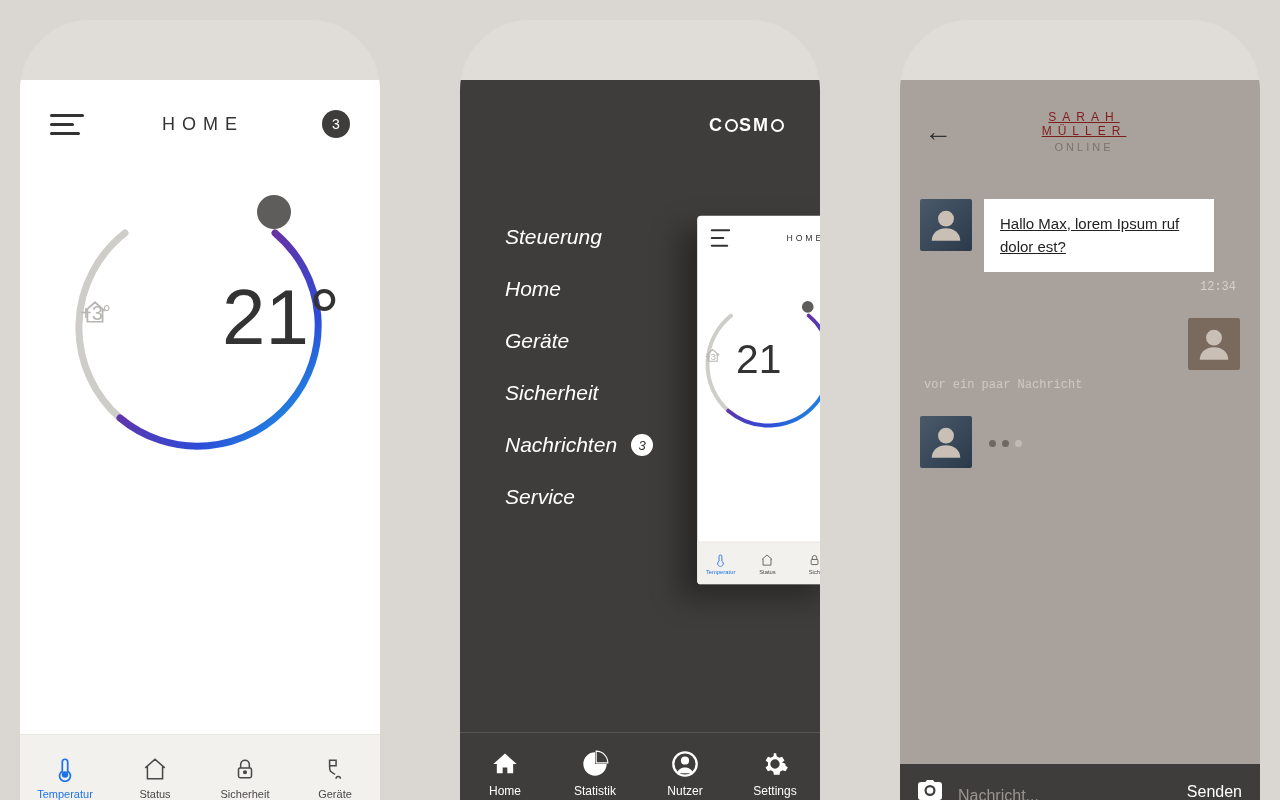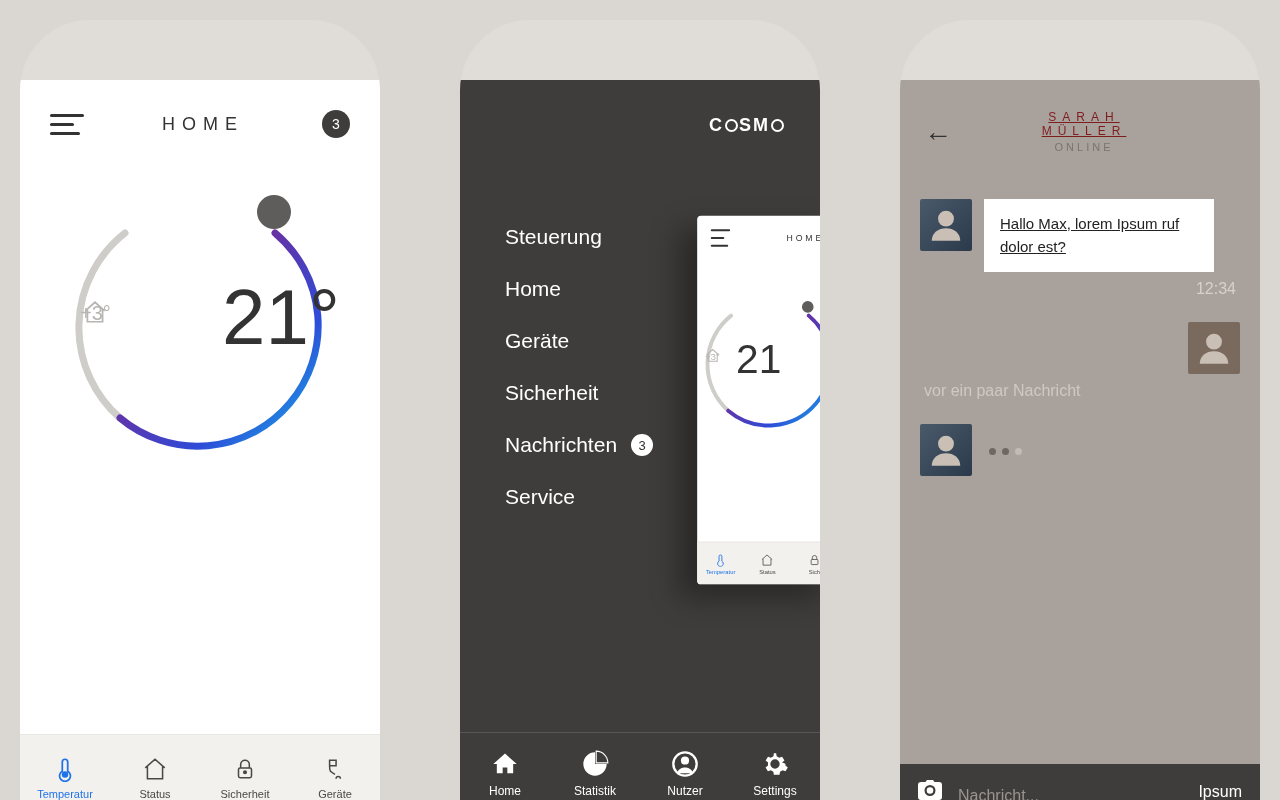--- a/index.html
+++ b/index.html
@@ -49,21 +49,21 @@
   .tab1.active{color:#1E73E8;}
   .tab1 svg{height:26px;}
 
   
   .s2 { background:#3F3D3B; color:#fff; }
   .brand{position:absolute;top:35px;right:35px;font-size:18px;
          letter-spacing:2px;font-weight:700;}
   .brand .o{display:inline-block;width:13px;height:13px;border:2.5px solid #fff;
             border-radius:50%;position:relative;top:1px;margin:0 1px;}
   .drawer{position:absolute;top:145px;left:45px;display:flex;flex-direction:column;gap:28px;}
-  .ditem{font-size:21px;font-weight:300;display:flex;align-items:center;gap:14px;cursor:pointer;}
+  .ditem{font-size:21px;font-weight:300;display:flex;align-items:center;gap:14px;cursor:pointer;font-style:italic;}
   .dbadge{width:22px;height:22px;border-radius:50%;background:#fff;color:#333;
           font-size:13px;display:flex;align-items:center;justify-content:center;}
   .mini{position:absolute;right:-20px;top:130px;width:145px;height:380px;background:#fff;
         border-radius:4px;box-shadow:-18px 14px 30px rgba(0,0,0,.35);
         overflow:hidden;transform:scale(.97);}
   .mini .top1{padding:14px 14px 6px;}
   .mini .hamb span:nth-child(1){width:20px;height:2px;}
   .mini .hamb span:nth-child(2){width:14px;height:2px;}
   .mini .hamb span:nth-child(3){width:18px;height:2px;}
   .mini .title1{font-size:9px;letter-spacing:3px;}
@@ -91,21 +91,21 @@
   .ctitle .st{font-size:11px;letter-spacing:3px;color:#7B746D;margin-top:3px;}
   .msgs{padding:26px 20px 0;}
   .mrow{display:flex;gap:12px;}
   .mrow.right{flex-direction:row-reverse;}
   .av{width:52px;height:52px;border-radius:2px;flex-shrink:0;background:#7a6a5e;
       display:flex;align-items:center;justify-content:center;}
   .av.f{background:linear-gradient(135deg,#4a5a6a,#2a3a4a);}
   .av svg{width:38px;height:38px;fill:#c9bfb5;}
   .bub{background:#fff;padding:14px 16px;font-size:15px;line-height:1.5;
        color:#222;max-width:230px;text-decoration:underline;}
-  .time{font-size:16px;color:#D6D1CB;text-align:right;margin:8px 4px 24px 0;}
+  .time{font-size:12px;color:#D6D1CB;text-align:right;margin:8px 4px 24px 0;font-family:Liberation Mono, monospace;}
   .time.l{text-align:left; color:#CFC9C3;margin:8px 0 24px 4px;}
   .typing{display:flex;align-items:center;gap:14px;margin-top:4px;}
   .dots span{display:inline-block;width:7px;height:7px;border-radius:50%;
              background:#6F6862;margin:0 3px;}
   .dots span:last-child{background:#C2BBB4;}
   .cbar{position:absolute;bottom:0;left:0;right:0;height:56px;background:#3F3D3B;
         display:flex;align-items:center;padding:0 18px;gap:16px;}
   .cbar input{flex:1;background:transparent;border:none;outline:none;color:#fff;
               font-size:16px;margin-top:8px;}
   .cbar input::placeholder{color:#9A9590;}
@@ -326,16 +326,16 @@
      </div>
    </div>
 
    <div class="cbar">
      <div class="cam">
        <svg viewBox="0 0 24 20">
             <path d="M9 0 7.5 2H3a3 3 0 0 0-3 3v12a3 3 0 0 0 3 3h18a3 3 0 0 0 3-3V5a3 3 0 0 0-3-3h-4.5L15 0Zm3 5a5.5 5.5 0 1 1 0 11 5.5 5.5 0 0 1 0-11Zm0 2.2a3.3 3.3 0 1 0 0 6.6 3.3 3.3 0 0 0 0-6.6Z"></path>
           </svg>
      </div>
      <input type="text" placeholder="Nachricht..." style="">
-     <div class="send">Ipsum</div>
+     <div class="send">Senden</div>
    </div>
  </div>
 </div>
 
 </body></html>

